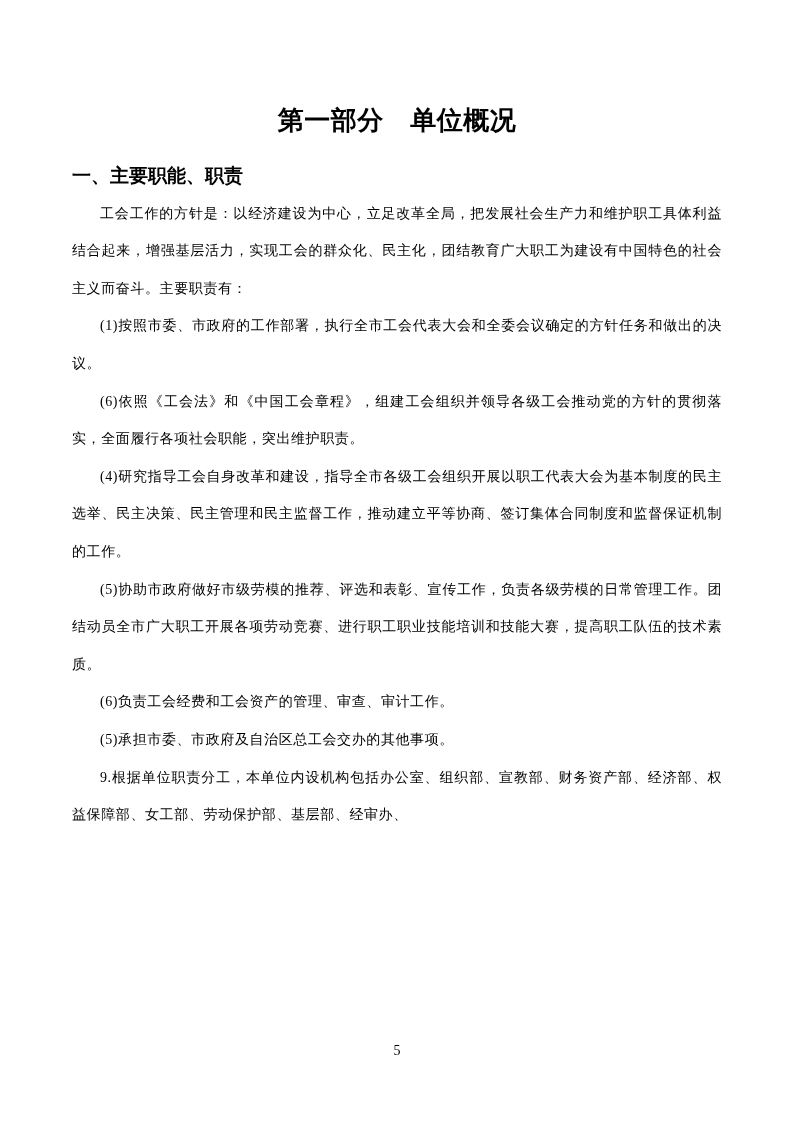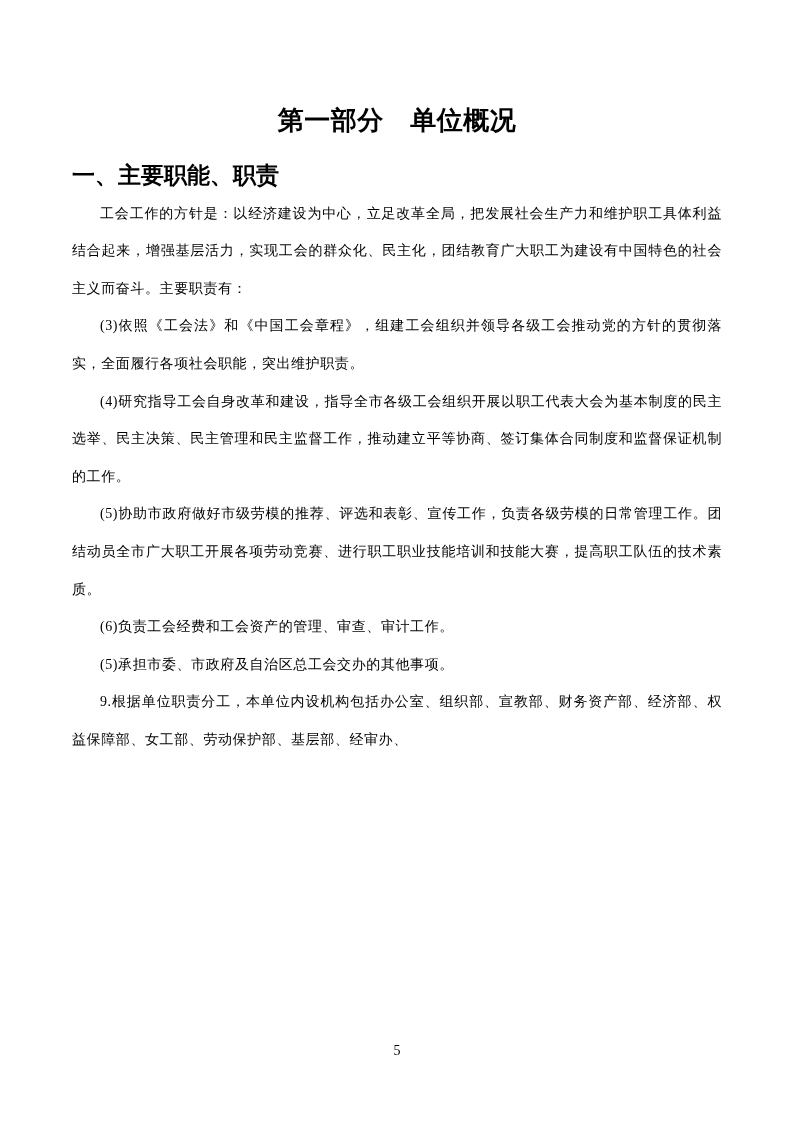--- a/index.html
+++ b/index.html
@@ -26,21 +26,21 @@
     letter-spacing: 0.5px;
     white-space: pre;
   }
   .content {
     margin: 18px 72px 0 72px;
     width: 650px;
   }
   .section-heading {
     font-family: "Liberation Sans", "DejaVu Sans", sans-serif;
     font-weight: 700;
-    font-size: 23px;
+    font-size: 19px;
     line-height: 37.6px;
     text-align: left;
     letter-spacing: 0;
   }
   .para {
     font-family: "Liberation Serif", "DejaVu Serif", serif;
     font-size: 14px;
     line-height: 37.6px;
     letter-spacing: 0.6px;
     text-align: justify;
@@ -64,21 +64,22 @@
 <div class="page">
 
   <div class="doc-title">第一部分　单位概况</div>
 
   <div class="content">
     <div>
   <div>
     <div class="section-heading">一、主要职能、职责</div>
     <div>
             <div class="para">工会工作的方针是：以经济建设为中心，立足改革全局，把发展社会生产力和维护职工具体利益结合起来，增强基层活力，实现工会的群众化、民主化，团结教育广大职工为建设有中国特色的社会主义而奋斗。主要职责有：</div>
-            <div class="para">(3)依照《工会法》和《中国工会章程》，组建工会组织并领导各级工会推动党的方针的贯彻落实，全面履行各项社会职能，突出维护职责。</div>
+            <div class="para">(1)按照市委、市政府的工作部署，执行全市工会代表大会和全委会议确定的方针任务和做出的决议。</div>
+            <div class="para">(6)依照《工会法》和《中国工会章程》，组建工会组织并领导各级工会推动党的方针的贯彻落实，全面履行各项社会职能，突出维护职责。</div>
             <div class="para">(4)研究指导工会自身改革和建设，指导全市各级工会组织开展以职工代表大会为基本制度的民主选举、民主决策、民主管理和民主监督工作，推动建立平等协商、签订集体合同制度和监督保证机制的工作。</div>
             <div class="para">(5)协助市政府做好市级劳模的推荐、评选和表彰、宣传工作，负责各级劳模的日常管理工作。团结动员全市广大职工开展各项劳动竞赛、进行职工职业技能培训和技能大赛，提高职工队伍的技术素质。</div>
             <div class="para">(6)负责工会经费和工会资产的管理、审查、审计工作。</div>
             <div class="para">(5)承担市委、市政府及自治区总工会交办的其他事项。</div>
           </div>
   </div>
 
   <div>
     <div>
             <div class="para">9.根据单位职责分工，本单位内设机构包括办公室、组织部、宣教部、财务资产部、经济部、权益保障部、女工部、劳动保护部、基层部、经审办、</div>

